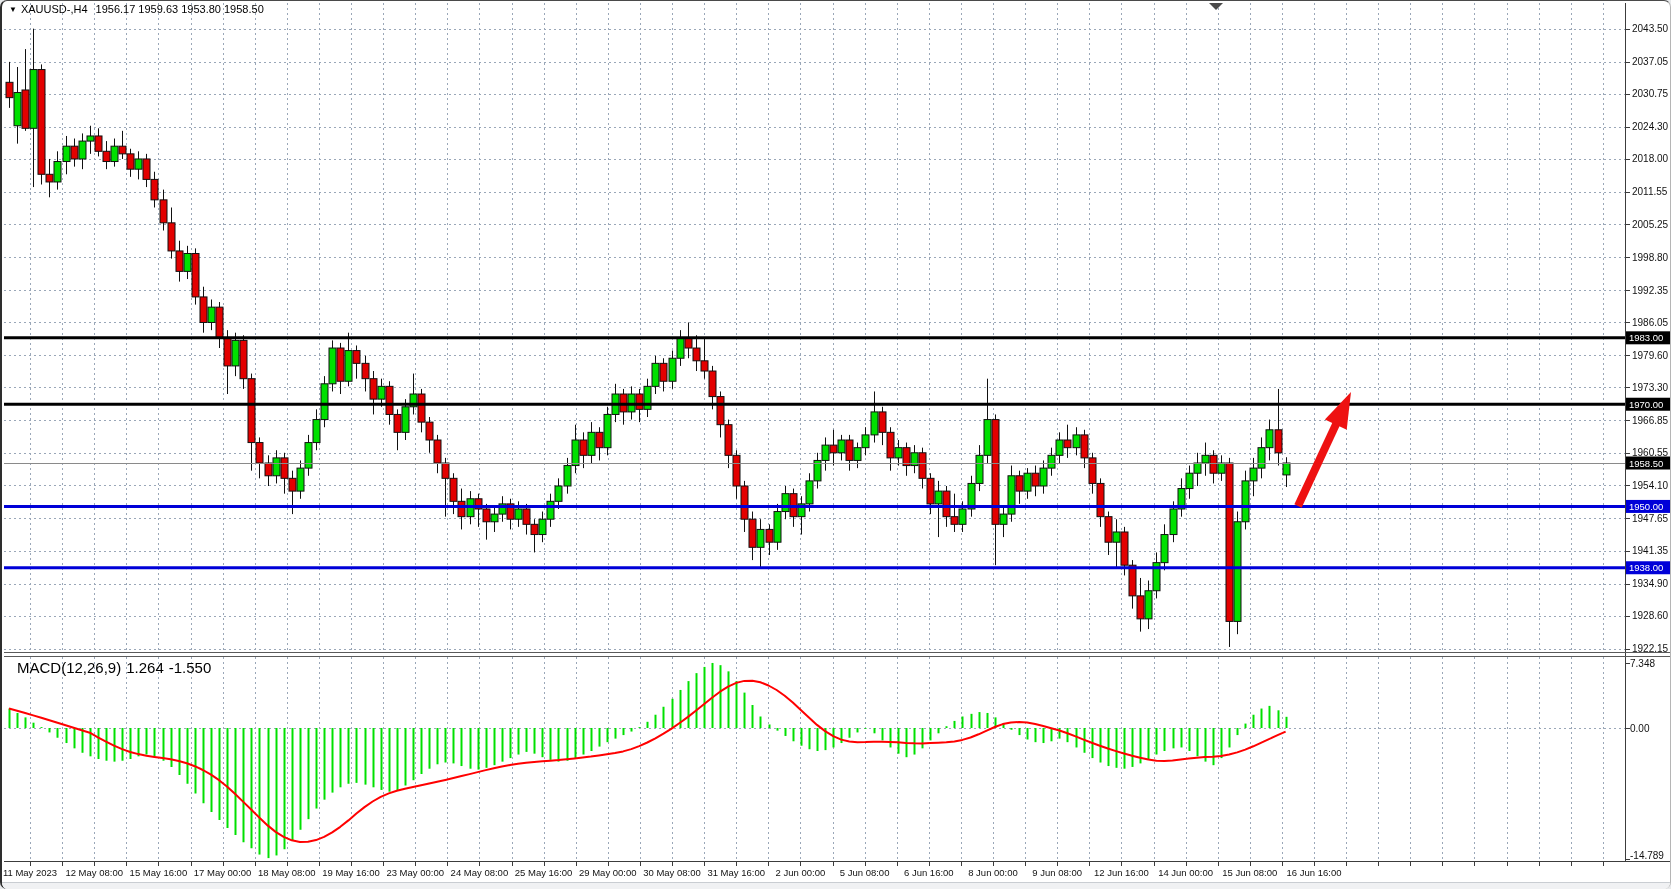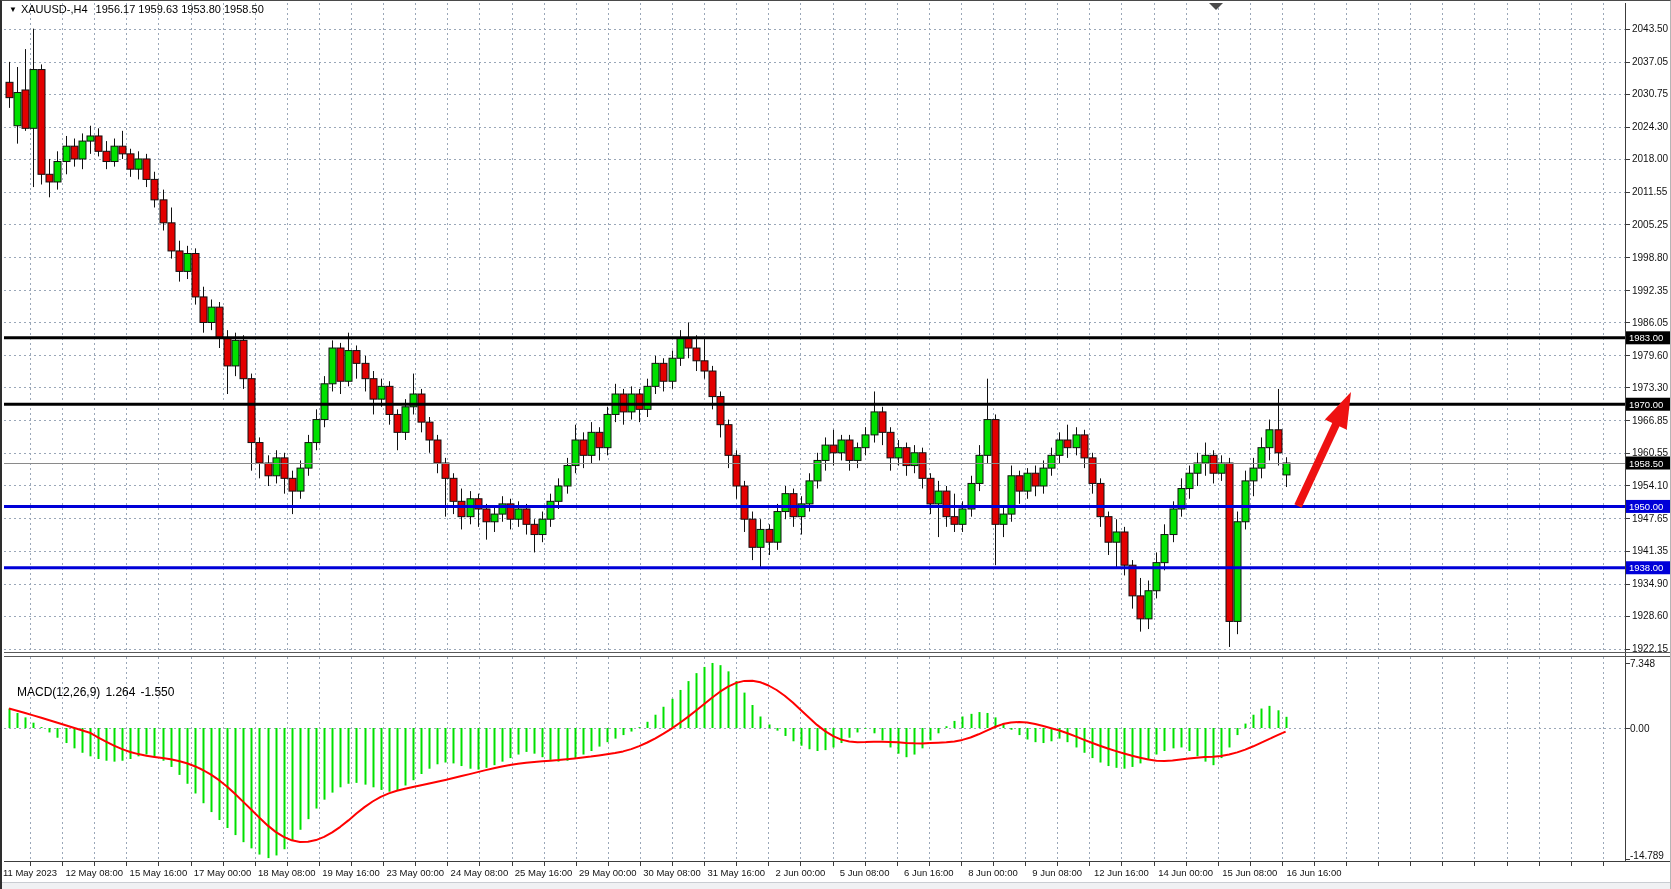--- a/index.html
+++ b/index.html
@@ -1,23 +1,23 @@
 <!DOCTYPE html>
 <html><head>
 <meta charset="utf-8">
 <style>
   html,body{margin:0;padding:0;background:#e8eaec;font-family:"Liberation Sans",sans-serif;}
   .mt-window{position:relative;width:1671px;height:889px;background:#ffffff;
     border-top:1px solid #4a4a4a;border-left:2px solid #2e2e2e;border-right:1px solid #b5b5b5;
-    box-sizing:border-box;overflow:hidden;}
+    box-sizing:border-box;overflow:hidden;border-radius:7px;}
   #chart-svg{position:absolute;left:0;top:0;}
   .chart-title{position:absolute;left:7px;top:2px;font-size:11px;color:#000;white-space:nowrap;z-index:5;background:rgba(255,255,255,0.0);}
   .chart-title .dd-icon{font-size:8px;color:#000;margin-right:4px;vertical-align:1px;}
   .chart-title .sym{margin-right:8px;}
-  .macd-label{position:absolute;left:7px;top:684px;font-size:12px;color:#000;white-space:nowrap;z-index:5;padding-left:8px;}
+  .macd-label{position:absolute;left:7px;top:658px;font-size:15px;color:#000;white-space:nowrap;z-index:5;padding-left:8px;}
   .macd-label span{margin-right:5px;}
   .bottom-strip{position:absolute;left:0;top:881px;width:1671px;height:8px;background:#f0f1f3;border-top:1px solid #c9cdd2;z-index:4;}
 </style>
 </head>
 <body>
 
 <div class="mt-window">
 
   <div class="chart-title">
     <span class="dd-icon">▼</span><span class="sym">XAUUSD-,H4</span><span>1956.17 1959.63 1953.80 1958.50</span>

